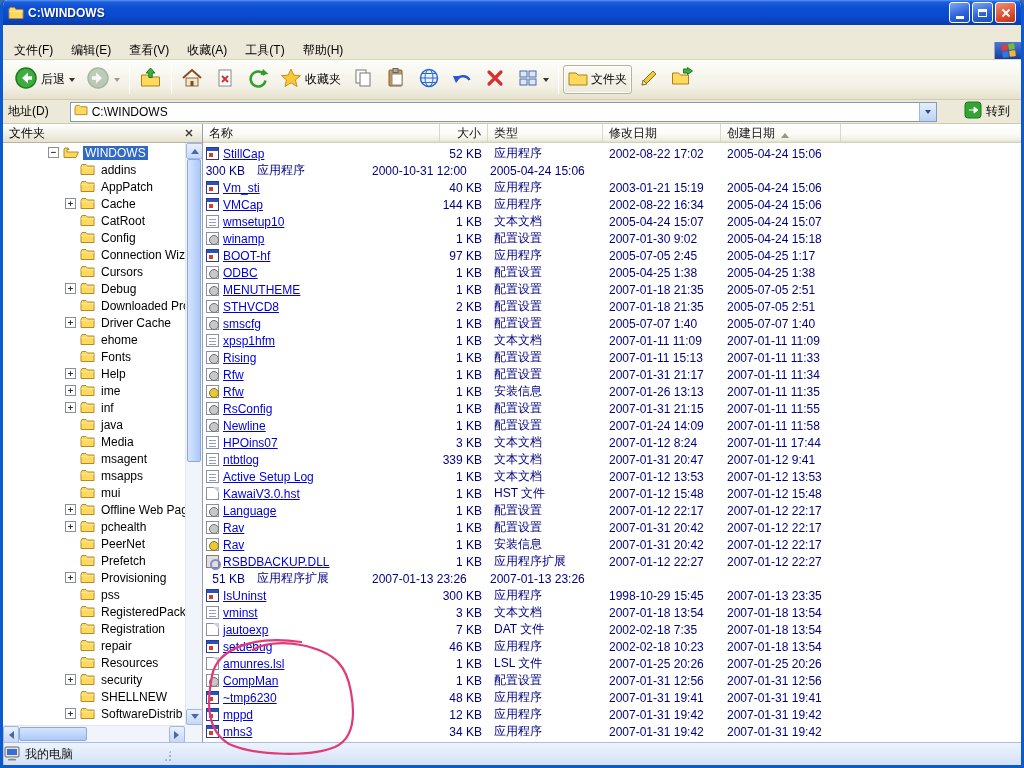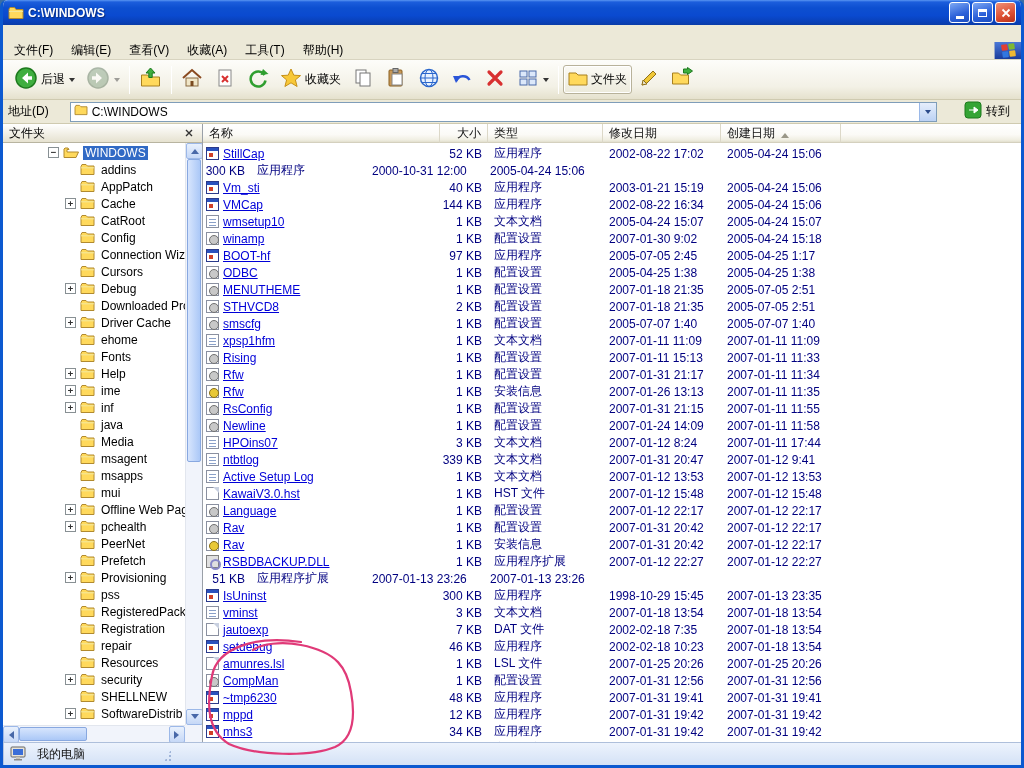--- a/index.html
+++ b/index.html
@@ -102,21 +102,21 @@
   .ficon.inf{border:1px solid #8a90a0;background:#fff}
   .ficon.inf::after{content:"";position:absolute;right:-1px;bottom:-1px;width:8px;height:8px;border-radius:50%;background:#e8c838;border:1px solid #8a7018}
   .ficon.dll{border:1px solid #808080;background:#e0e0e0}
   .ficon.dll::after{content:"";position:absolute;left:3px;top:3px;width:7px;height:7px;border-radius:50%;border:2px solid #8888c8}
   .ficon.file{border:1px solid #8a90a0;background:#fff}
   .ficon.file::before{content:"";position:absolute;right:-1px;top:-1px;border:3px solid transparent;border-top:3px solid #c8d0e0;border-right:3px solid #c8d0e0}
   
   .statusbar{height:23px;flex:none;display:flex;align-items:stretch;font-size:12px;color:#111;
     background:linear-gradient(180deg,#edf3fd,#d4e2f6);border-top:1px solid #aebfdb}
   .sb-left{flex:1;display:flex;align-items:center;padding-left:8px}
-  .sb-right{width:158px;display:flex;align-items:center;gap:11px;border-left:1px solid #b6c6e2;box-shadow:-1px 0 0 #fff;padding-left:6px}
+  .sb-right{width:158px;display:flex;align-items:center;gap:5px;border-left:1px solid #b6c6e2;box-shadow:-1px 0 0 #fff;}
   .sb-grip{width:15px;position:relative}
   .sb-grip::before{content:"";position:absolute;inset:3px;background-image:radial-gradient(#9fb4d8 1.2px,transparent 1.5px);background-size:4px 4px;clip-path:polygon(100% 0,100% 100%,0 100%)}
   
   .annotation{position:absolute;left:0;top:0;width:1024px;height:768px;pointer-events:none;z-index:50}
   .annotation path{stroke:var(--annotation-pink);stroke-width:2.2;fill:none;stroke-linecap:round}
 </style>
 </head>
 <body>
 
 <div class="window">

